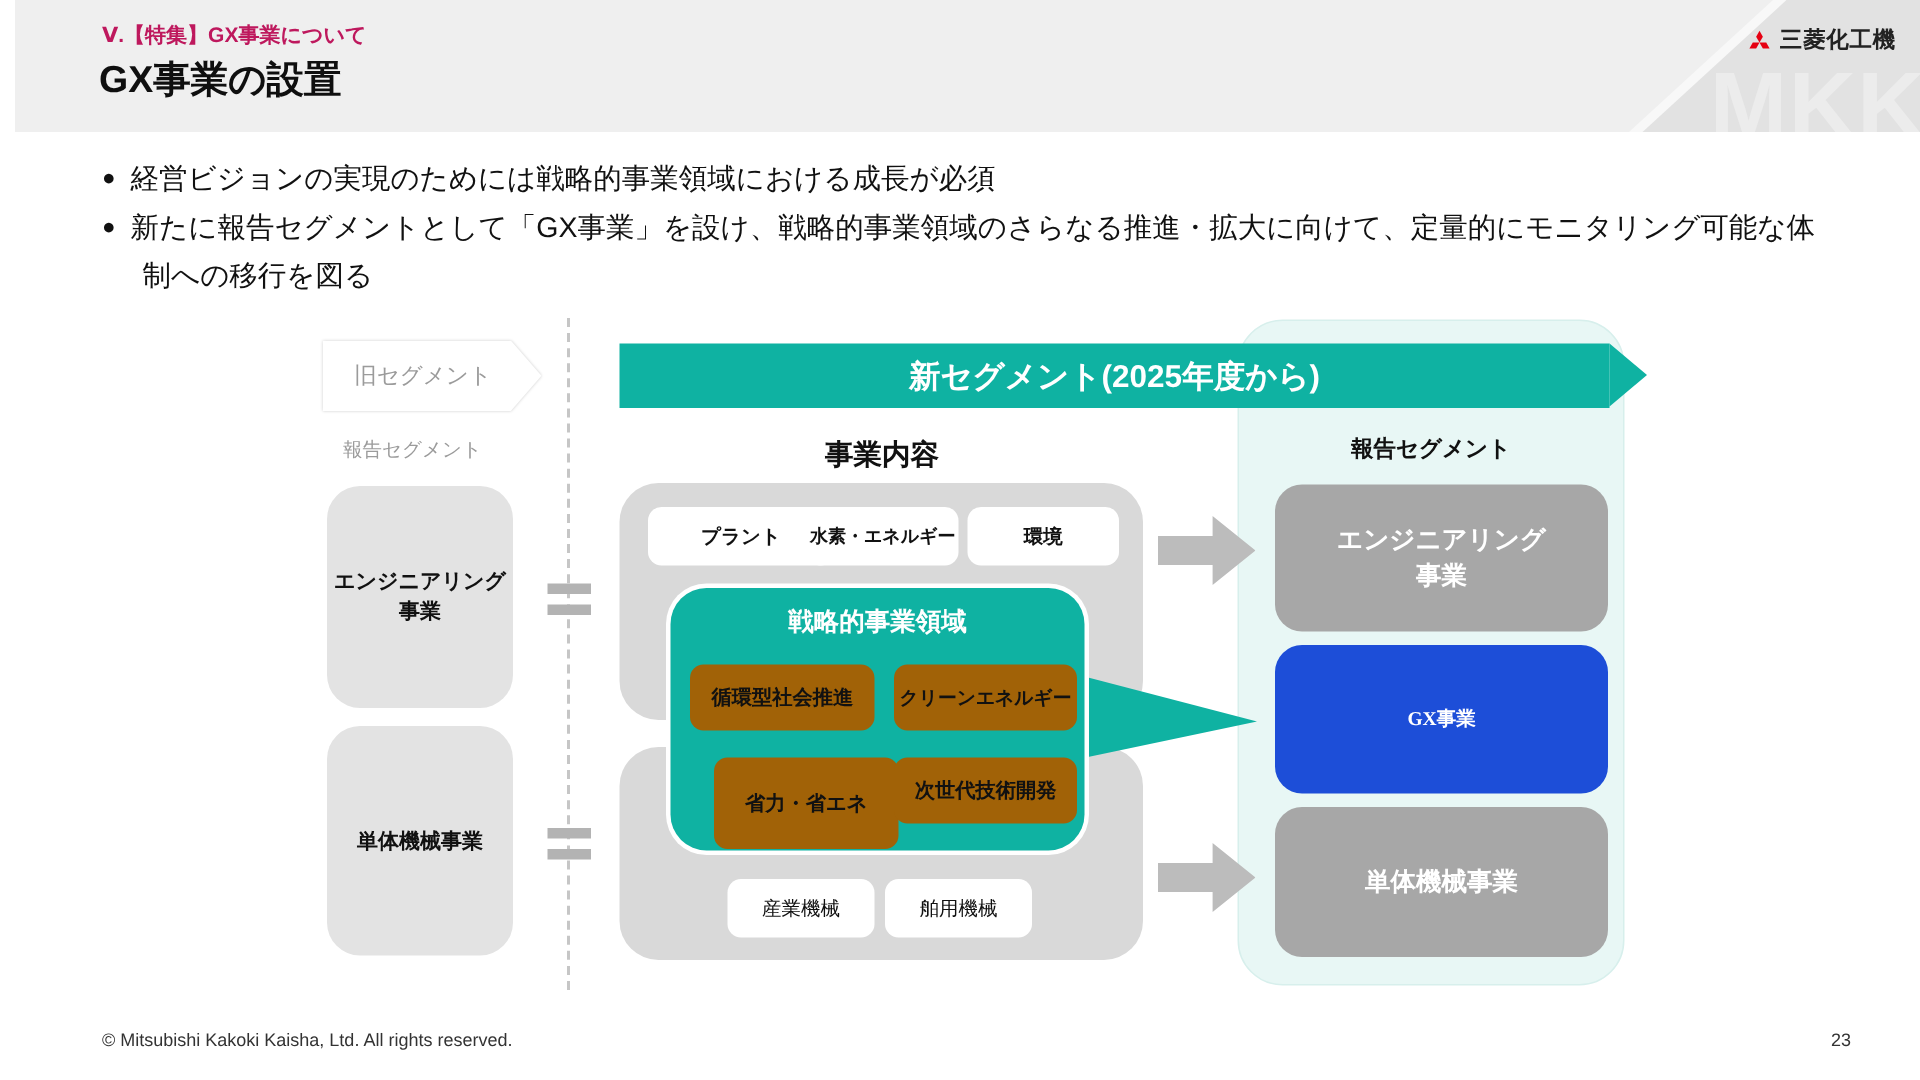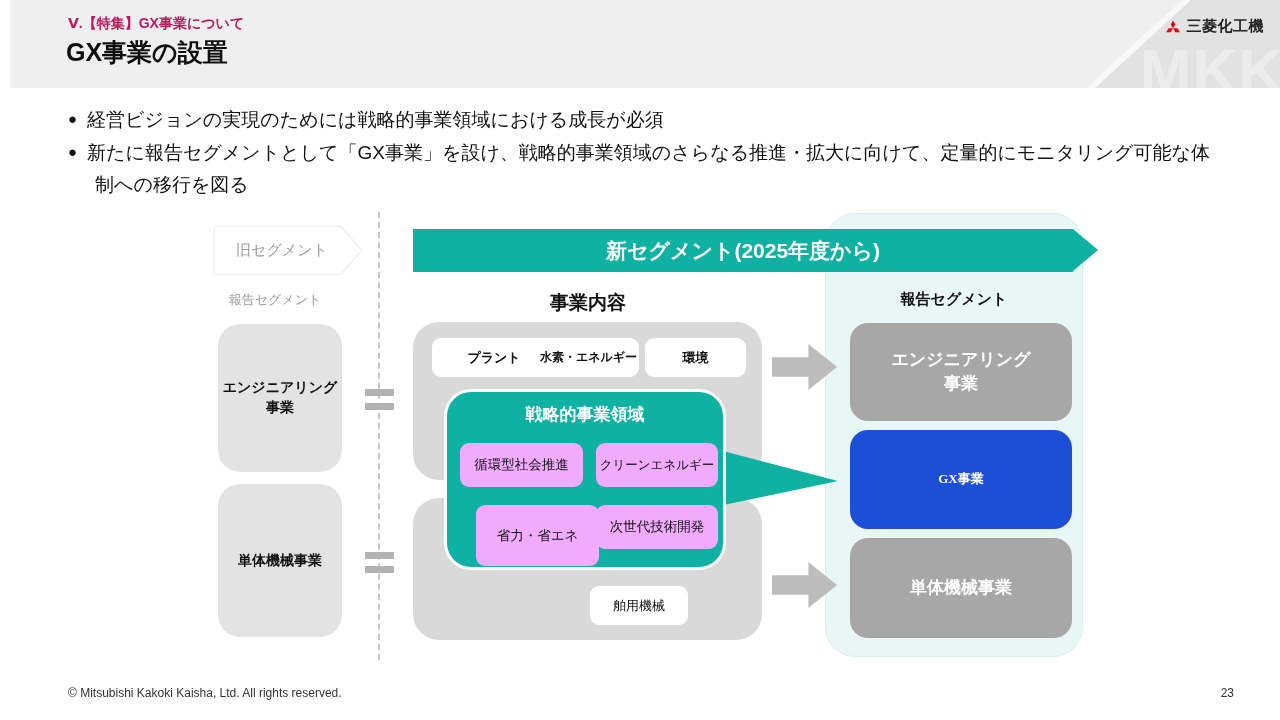--- a/index.html
+++ b/index.html
@@ -64,21 +64,21 @@
   .chip { background:#fff; border-radius:9px; z-index:3; color:#111; font-weight:600; font-size:13px; line-height:1.2; }
   .chip-plant { left:432px; top:338px; width:124px; height:39px;text-align:right; }
   .chip-hydrogen { left:538px; top:338px; width:101px; height:39px; font-size:12px; flex-direction:row; }
   .chip-env { left:645px; top:338px; width:101px; height:39px; }
   .chip-industrial { left:485px; top:586px; width:98px; height:39px; font-weight:500; }
   .chip-marine { left:590px; top:586px; width:98px; height:39px; font-weight:500; }
 
   .strategic { left:447px; top:392px; width:276px; height:175px; background:#0fb2a2; border-radius:24px;
                box-shadow:0 0 0 3px #fff; z-index:4; }
   .strategic-title { left:447px; top:403px; width:276px; text-align:center; color:#fff; font-size:17px; font-weight:bold; z-index:5; }
-  .s-chip { background:#f0abfc; border-radius:9px; z-index:5; color:#111; font-weight:normal; font-size:13.5px; }
+  .s-chip { background:#a16207; border-radius:9px; z-index:5; color:#111; font-weight:bold; font-size:13.5px; }
   .s-chip-1 { left:460px; top:443px; width:123px; height:44px; }
   .s-chip-2 { left:596px; top:443px; width:122px; height:44px; font-size:12.5px; }
   .s-chip-3 { left:476px; top:505px; width:123px; height:61px;text-align:center; }
   .s-chip-4 { left:596px; top:505px; width:122px; height:44px;text-align:center; }
 
   .teal-arrow { left:719px; top:449px; width:122px; height:58px; z-index:3; }
   .gray-arrow { width:65px; height:46px; background:#bcbcbc; z-index:2;
                 clip-path:polygon(0 29%,56% 29%,56% 0,100% 50%,56% 100%,56% 71%,0 71%); }
   .gray-arrow-1 { left:772px; top:344px; }
   .gray-arrow-2 { left:772px; top:562px; }
@@ -174,20 +174,23 @@
   <div class="abs flexc s-chip s-chip-2">
       <span>クリーンエネルギー</span>
     </div>
   <div class="abs flexc s-chip s-chip-3">
       <span>省力・省エネ</span>
     </div>
   <div class="abs flexc s-chip s-chip-4">
       <span>次世代技術開発</span>
     </div>
 
+  <div class="abs flexc chip chip-industrial">
+      <span>産業機械</span>
+    </div>
   <div class="abs flexc chip chip-marine">
       <span>舶用機械</span>
     </div>
 
   <svg class="abs teal-arrow" viewBox="0 0 122 58">
     <polygon points="0,1 0,57 119,32" fill="#0fb2a2"></polygon>
   </svg>
   <div class="abs gray-arrow gray-arrow-1"></div>
   <div class="abs gray-arrow gray-arrow-2"></div>
 

